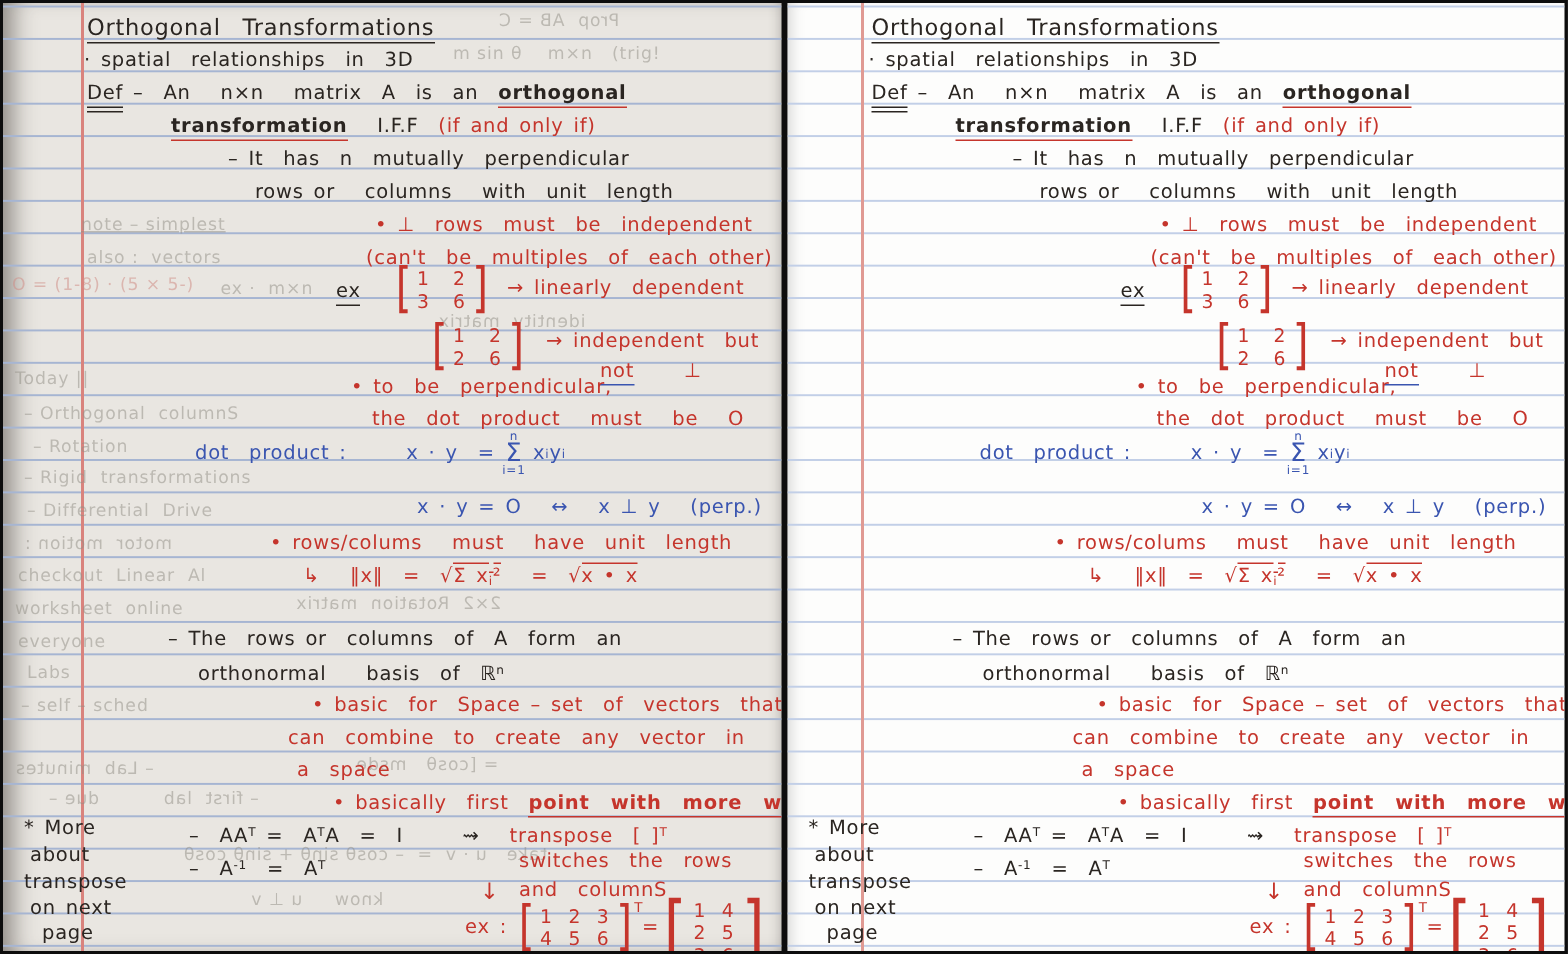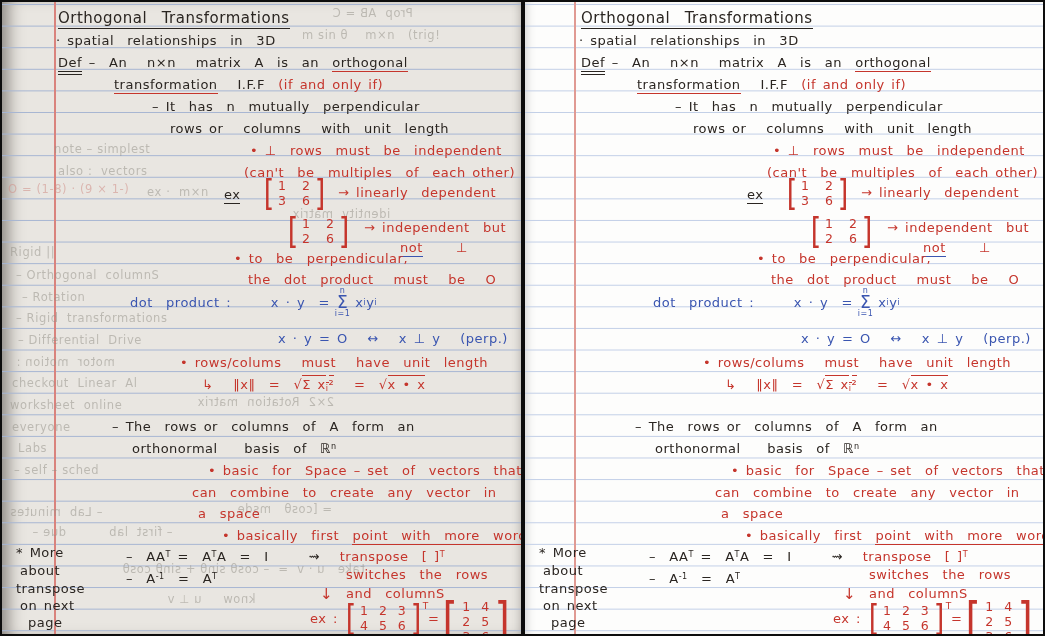--- a/index.html
+++ b/index.html
@@ -21,21 +21,21 @@
   .hw{position:absolute;white-space:pre;font-size:13px;line-height:1.15;
       letter-spacing:.5px;word-spacing:2px;}
   .ink-black{color:#2a2521;}
   .ink-red{color:#c5352c;}
   .ink-blue{color:#3a55b0;}
   .ghost{position:absolute;white-space:pre;font-size:11.5px;letter-spacing:.6px;
       color:#918e85;opacity:.5;}
   .ghost.gred{color:#d08f88;opacity:.55;}
   .mir{transform:scaleX(-1);}
   .u-black{border-bottom:1.5px solid #2a2521;padding-bottom:1px;}
-  .u-red{border-bottom:1.5px solid #c5352c;padding-bottom:1px;}
+  .u-red{border-bottom:1.5px solid #c5352c;padding-bottom:1px;font-weight:bold;}
   .u-blue{border-bottom:1.5px solid #3a55b0;padding-bottom:1px;}
   .u-dbl{border-bottom:4px double #2a2521;padding-bottom:1px;}
   .ovl{border-top:1.2px solid currentColor;padding-top:1px;}
   .sup{font-size:.62em;vertical-align:.55em;}
   .sub{font-size:.62em;vertical-align:-.25em;}
   .mx{position:absolute;display:flex;align-items:center;font-size:12.5px;line-height:1.2;}
   .mx .br{font-weight:400;transform:scaleX(.75);line-height:.85;}
   .mx .col{display:flex;flex-direction:column;text-align:center;padding:0 2px;
       letter-spacing:1px;white-space:pre;}
   .mx .msup{font-size:9px;align-self:flex-start;margin-top:-2px;}
@@ -47,26 +47,26 @@
 </style>
 </head>
 <body>
 
 <div class="sheet">
   <div class="page page-left" id="page-left">
     <div class="rules"></div>
     <div class="margin-line"></div>
   <div class="ghost mir" style="left: 330px; top: 4px;">Prop  AB = C</div>
       <div class="ghost" style="left: 300px; top: 26px; text-align: right;">m sin θ    m×n   (trig!</div>
-      <div class="ghost" style="left: 52px; top: 140px;">note – simplest</div>
+      <div class="ghost" style="left: 52px; top: 140px; text-decoration: underline;">note – simplest</div>
       <div class="ghost" style="left: 56px; top: 162px;">also :  vectors</div>
       <div class="ghost" style="left: 145px; top: 183px;">ex ·  m×n</div>
-      <div class="ghost gred" style="left: 6px; top: 180px;">O = (1-8) · (9 × 1-)</div>
+      <div class="ghost gred" style="left: 6px; top: 180px;">O = (1-8) · (5 × 5-)</div>
       <div class="ghost mir" style="left: 290px; top: 205px;">identity  matrix</div>
-      <div class="ghost" style="left: 8px; top: 243px;">Rigid ||</div>
+      <div class="ghost" style="left: 8px; top: 243px;">Today ||</div>
       <div class="ghost" style="left: 14px; top: 266px;">– Orthogonal  columnS</div>
       <div class="ghost" style="left: 20px; top: 288px;">– Rotation</div>
       <div class="ghost" style="left: 14px; top: 309px;">– Rigid  transformations</div>
       <div class="ghost" style="left: 16px; top: 331px;">– Differential  Drive</div>
       <div class="ghost mir" style="left: 14px; top: 353px;">motor  motion :</div>
       <div class="ghost" style="left: 10px; top: 374px; text-align: center;">checkout  Linear  Al</div>
       <div class="ghost" style="left: 8px; top: 396px;">worksheet  online</div>
       <div class="ghost mir" style="left: 195px; top: 393px;">2×2  Rotation  matrix</div>
       <div class="ghost" style="left: 10px; top: 418px; text-align: center;">everyone</div>
       <div class="ghost" style="left: 16px; top: 439px;">Labs</div>

